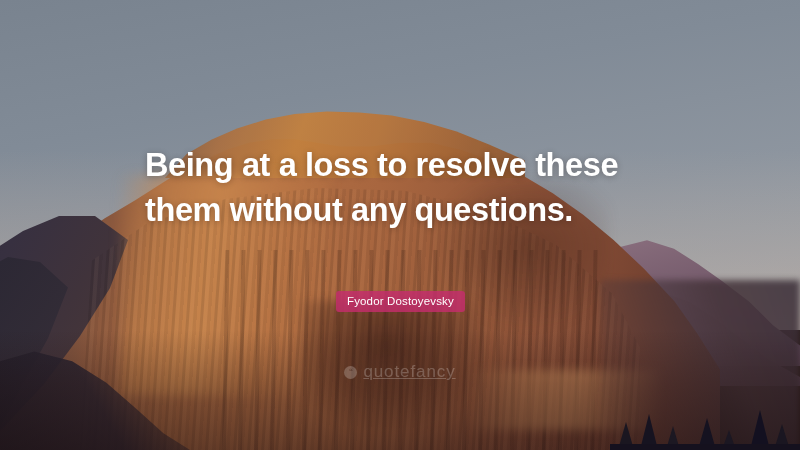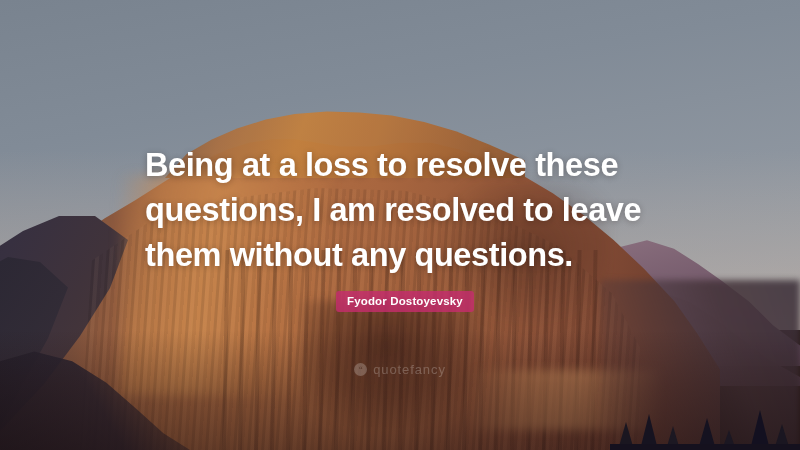--- a/index.html
+++ b/index.html
@@ -160,21 +160,21 @@
   
   .author {
     position:absolute;
     left:336px; top:291px;
     padding:4px 11px 5px 11px;
     background:rgba(196,45,109,0.82);
     border-radius:3px;
     color:#ffffff;
     font-family:"Liberation Sans", sans-serif;
     font-size:11.5px;
-    font-weight:bold;
+    font-weight:normal;
     letter-spacing:0.15px;
     white-space:nowrap;
   }
 
   
   .watermark {
     position:absolute;
     left:0; top:362px; width:800px;
     display:flex; align-items:center; justify-content:center;
     gap:6px;
@@ -184,22 +184,23 @@
   .wm-badge {
     width:13px; height:13px; border-radius:50%;
     background:rgba(240,238,236,0.78);
     display:flex; align-items:center; justify-content:center;
     font-size:8px; line-height:1; color:#6d5f58;
     font-family:"Liberation Serif", serif; font-weight:bold;
   }
   .wm-text {
     color:rgba(242,240,238,0.80);
     font-family:"Liberation Sans", sans-serif;
-    font-size:13px;
+    font-size:17px;
     letter-spacing:0.9px;
+    text-decoration:underline;
   }
 </style>
 </head>
 <body>
 
 <div id="card">
 
   <div class="sky"></div>
   <div class="sky-warm"></div>
 
@@ -226,21 +227,20 @@
     <path d="M56 58 L63 34 L70 58 Z" fill="#1c1822"></path>
     <path d="M88 58 L97 26 L106 58 Z" fill="#151220"></path>
     <path d="M112 58 L119 38 L126 58 Z" fill="#1b1722"></path>
     <path d="M140 58 L150 18 L160 58 Z" fill="#131020"></path>
     <path d="M164 58 L172 32 L180 58 Z" fill="#1a1621"></path>
     <rect x="0" y="52" width="190" height="6" fill="#15111e"></rect>
   </svg>
 
   <div class="quote">
     <span class="ln">Being at a loss to resolve these</span>
-    <span class="ln">questions, I am resolved to leave</span>
     <span class="ln">them without any questions.</span>
   </div>
 
   <div class="author">Fyodor Dostoyevsky</div>
 
   <div class="watermark">
     <span class="wm-badge">“</span>
     <span class="wm-text">quotefancy</span>
   </div>
 

